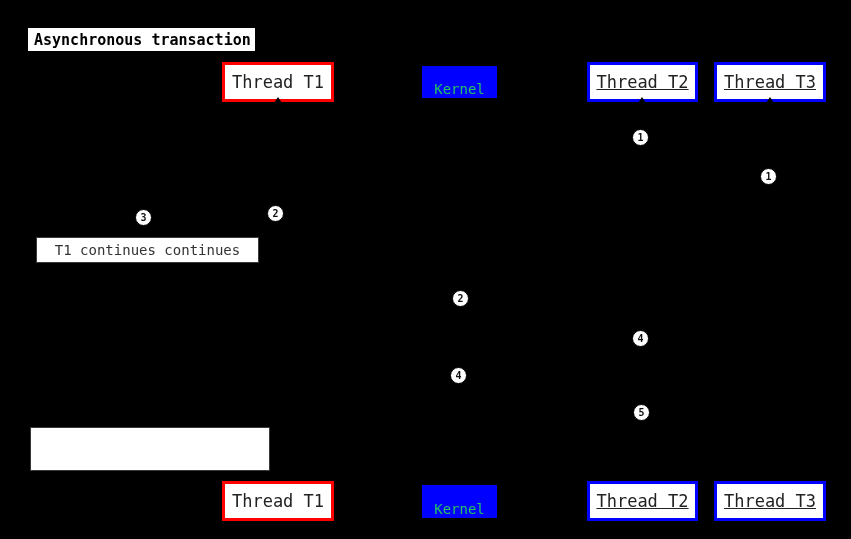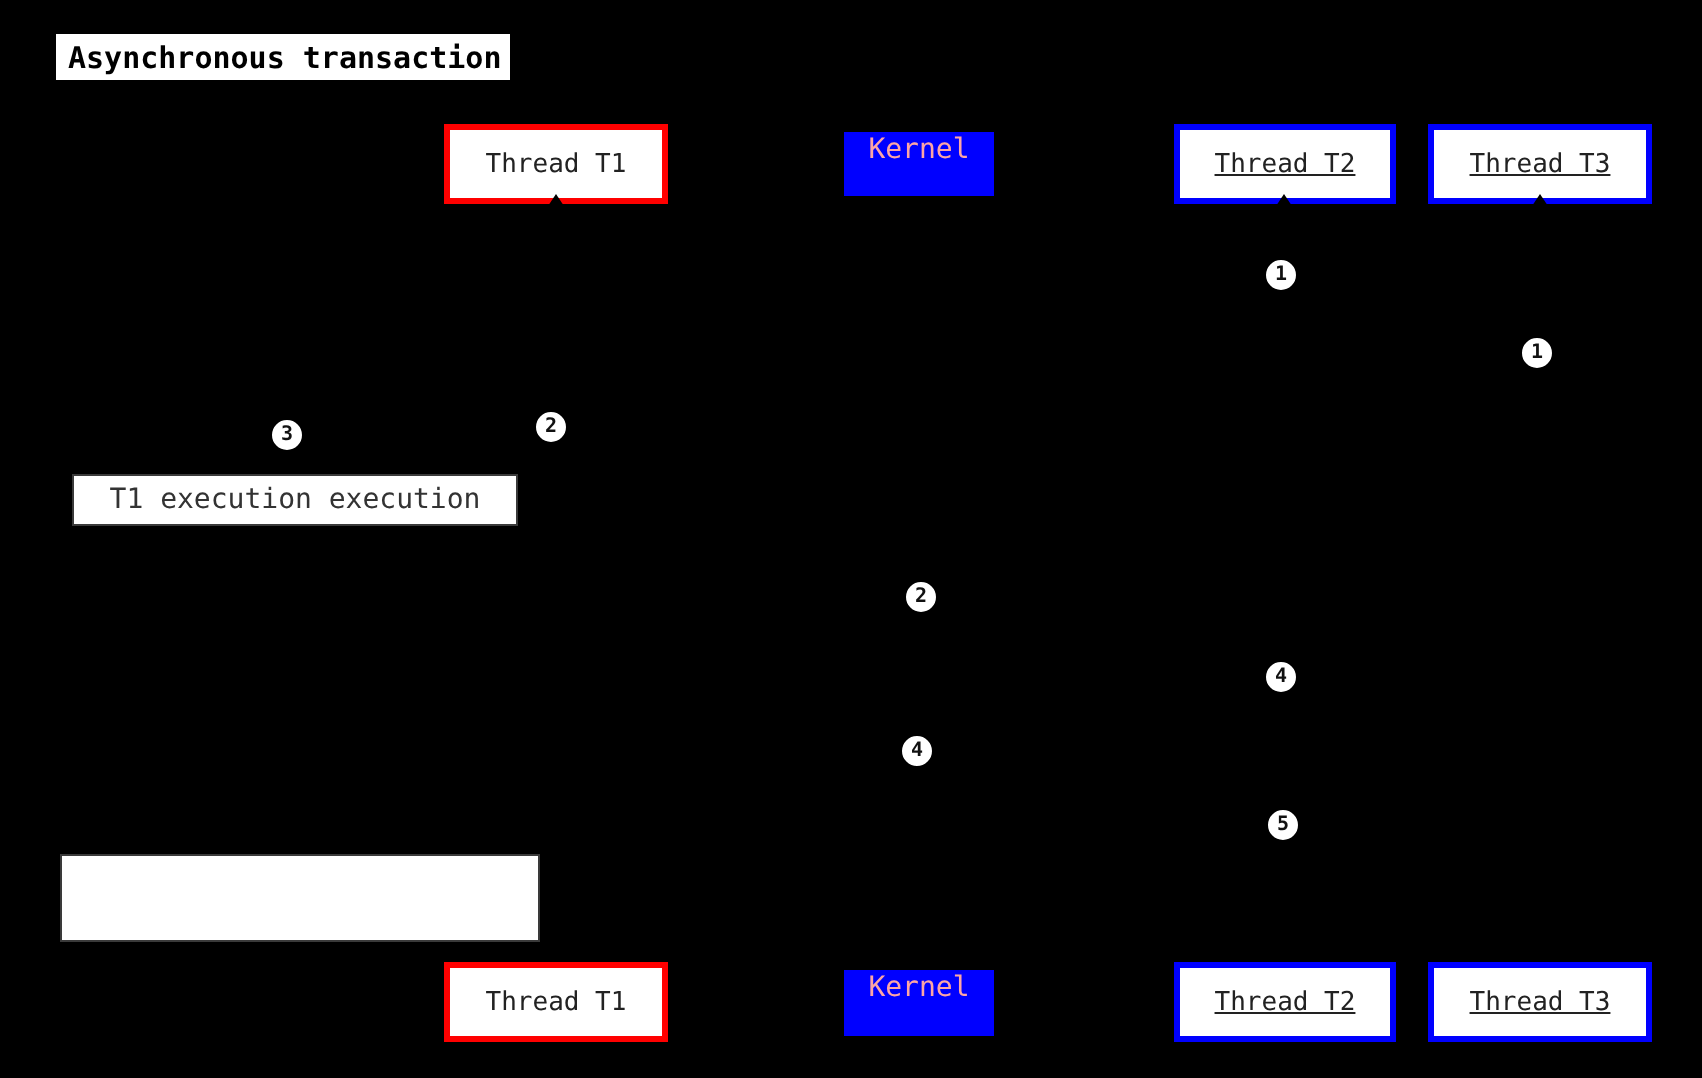--- a/index.html
+++ b/index.html
@@ -6,51 +6,51 @@
   .stage {
     position: relative;
     width: 851px;
     height: 539px;
     background: #000000;
     overflow: hidden;
     font-family: "DejaVu Sans Mono", "Liberation Mono", monospace;
   }
   .title-box {
     position: absolute;
-    left: 27px; top: 16px; width: 229px; height: 25px;
+    left: 27px; top: 27px; width: 229px; height: 25px;
     box-sizing: border-box;
     background: #ffffff;
     border: 1px solid #000000;
     color: #000000;
     font-size: 15px;
     font-weight: bold;
     display: flex; align-items: center;
     padding-left: 6px;
     white-space: nowrap;
     text-align: right;
   }
   .pbox {
     position: absolute;
     box-sizing: border-box;
     background: #ffffff;
     color: #222222;
-    font-size: 13px;
+    font-size: 17px;
     display: flex; align-items: center; justify-content: center;
     white-space: nowrap;
   }
   .pbox.red  { border: 3px solid #ff0000; }
   .pbox.blue { border: 3px solid #0000ff; text-decoration: underline; }
   .kbox {
     position: absolute;
     box-sizing: border-box;
     background: #0000ff;
     border: 1px solid #0000ff;
-    color: #fca5a5;
+    color: #22c55e;
     font-size: 14px;
-    display: flex; align-items: flex-start; justify-content: center;
+    display: flex; align-items: flex-end; justify-content: center;
     white-space: nowrap;
   }
   .t1-top { left: 222px; top: 62px;  width: 112px; height: 40px; }
   .t2-top { left: 587px; top: 62px;  width: 111px; height: 40px; }
   .t3-top { left: 714px; top: 62px;  width: 112px; height: 40px; }
   .k-top  { left: 422px; top: 66px;  width: 75px;  height: 32px; }
   .t1-bot { left: 222px; top: 481px; width: 112px; height: 40px; }
   .t2-bot { left: 587px; top: 481px; width: 111px; height: 40px; }
   .t3-bot { left: 714px; top: 481px; width: 112px; height: 40px; }
   .k-bot  { left: 422px; top: 485px; width: 75px;  height: 33px; }
@@ -122,21 +122,21 @@
     <span>Thread T3</span>
   </div>
 
   <div class="notch notch-up n-t1-top"></div>
   <div class="notch notch-up n-t2-top"></div>
   <div class="notch notch-up n-t3-top"></div>
   <div class="notch notch-down n-t1-bot"></div>
   <div class="notch notch-down n-t2-bot"></div>
   <div class="notch notch-down n-t3-bot"></div>
 
-  <div class="note note-1">T1 execution execution</div>
+  <div class="note note-1">T1 continues continues</div>
   <div class="note note-2"></div>
 
   <div class="seq-circle c0">1</div>
   <div class="seq-circle c1">1</div>
   <div class="seq-circle c2">2</div>
   <div class="seq-circle c3">3</div>
   <div class="seq-circle c4">2</div>
   <div class="seq-circle c5">4</div>
   <div class="seq-circle c6">4</div>
   <div class="seq-circle c7">5</div>

